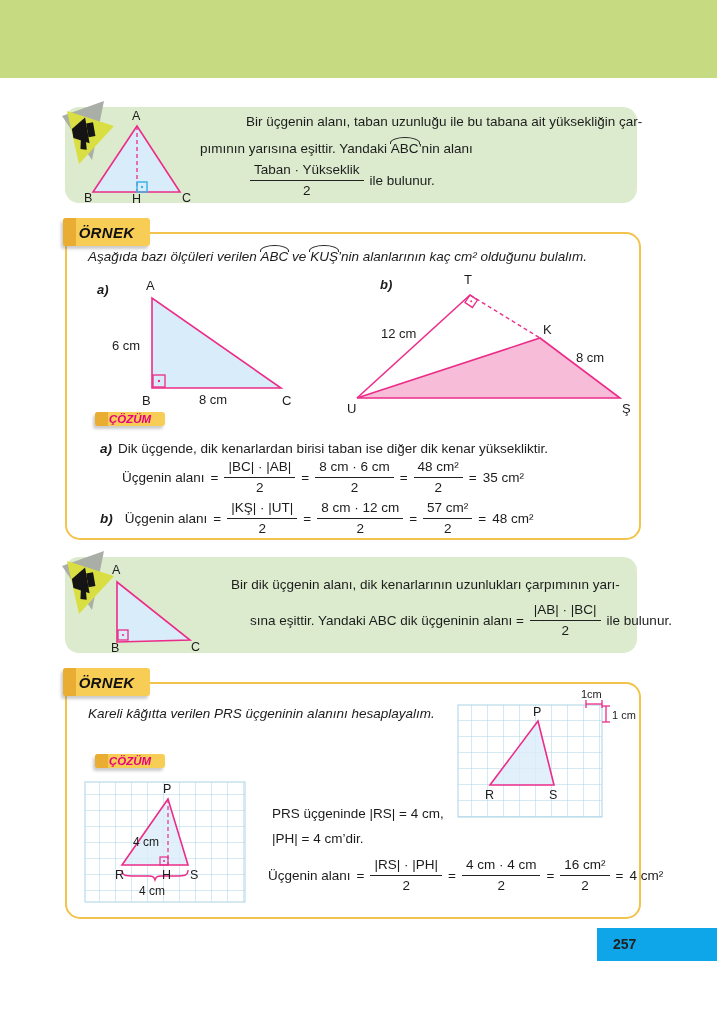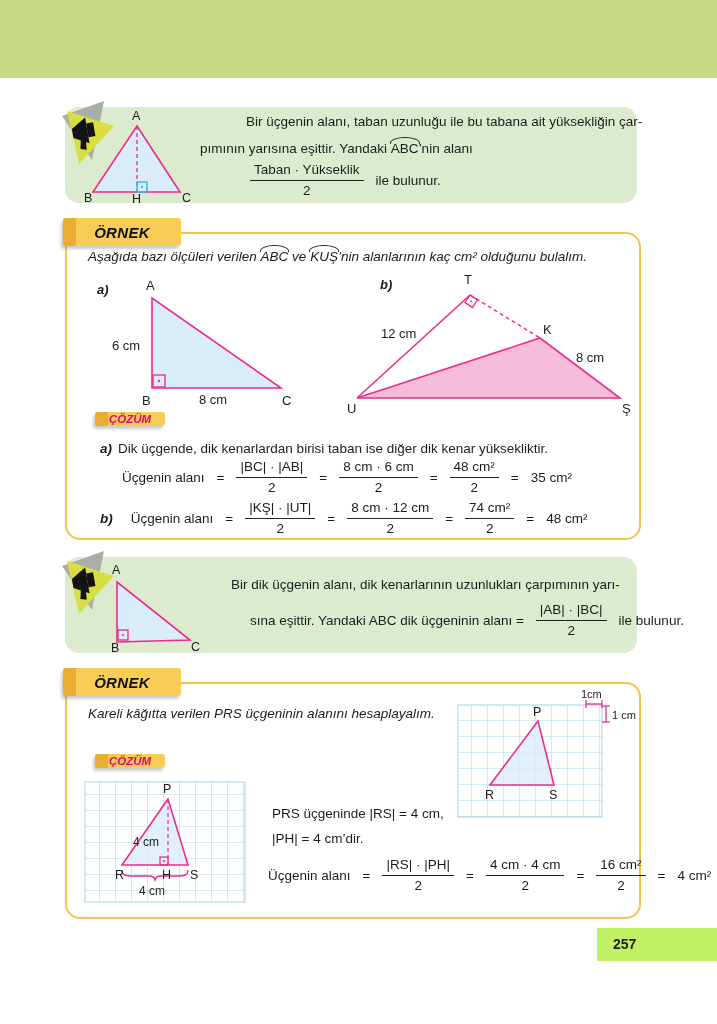--- a/index.html
+++ b/index.html
@@ -5,47 +5,47 @@
   html,body { margin:0; padding:0; }
   .page {
     position:relative; width:717px; height:1024px; background:#ffffff;
     font-family:"Liberation Sans", sans-serif; color:#1c1c1c; overflow:hidden;
   }
   .abs { position:absolute; }
   .nowrap { white-space:nowrap; }
   .italic { font-style:italic; }
 
   .header-bar { left:0; top:0; width:717px; height:78px; background:#c6da82; }
-  .footer-box { left:597px; top:928px; width:120px; height:33px; background:#bef264; }
+  .footer-box { left:597px; top:928px; width:120px; height:33px; background:#0ea5e9; }
   .footer-box span { display:block; padding-left:16px; line-height:33px; font-weight:bold; font-size:14px; color:#222; }
 
   .green-box { width:572px; background:#dcebce; border-radius:14px; }
   .green-box.b1 { left:65px; top:107px; height:96px; }
   .green-box.b2 { left:65px; top:557px; height:96px; }
 
   .example-box { left:65px; width:572px; background:#fff; border:2px solid #f2c44d; border-radius:15px; }
   .example-box.e1 { top:232px; height:304px; }
   .example-box.e2 { top:682px; height:233px; }
 
   .tab { position:absolute; background:#f7cd55; border-radius:3px; display:flex; align-items:center; justify-content:center; box-shadow:-2px 3px 3px rgba(110,110,110,.35); z-index:5; }
   .tab::before { content:""; position:absolute; left:0; top:0; bottom:0; width:13px; background:#e9ad33; border-radius:3px 0 0 3px; }
-  .tab.ornek { width:118px; height:28px; font-weight:bold; font-style:italic; font-size:15px; letter-spacing:.3px; color:#111; }
+  .tab.ornek { width:87px; height:28px; font-weight:bold; font-style:italic; font-size:15px; letter-spacing:.3px; color:#111; }
   .tab.cozum { width:70px; height:14px; font-weight:bold; font-style:italic; font-size:11.5px; color:#e6007e; }
   .tab .tab-txt { position:relative; }
 
   .body-text { font-size:13.5px; }
   .hat { position:relative; display:inline-block; }
   .hat::before { content:""; position:absolute; left:-1px; right:-1px; top:-4px; height:6px;
     border:1.4px solid #222; border-bottom:none; border-radius:100% 100% 0 0 / 170% 170% 0 0; }
 
   .frac { display:inline-block; text-align:center; vertical-align:middle; line-height:1.15; font-size:13.5px; }
   .frac .num { display:block; padding:0 4px 2px; border-bottom:1.3px solid #222; white-space:nowrap; }
   .frac .den { display:block; padding-top:2px; }
 
-  .formula-row { display:flex; align-items:center; gap:12px; font-size:13.5px; white-space:nowrap;justify-content:flex-end; }
+  .formula-row { display:flex; align-items:center; gap:6px; font-size:13.5px; white-space:nowrap;justify-content:flex-end; }
   .marker { font-weight:bold; font-style:italic; margin-right:6px; }
 
   svg text { font-family:"Liberation Sans", sans-serif; fill:#1c1c1c; }
 </style>
 </head>
 <body>
 
 <div class="page">
 
   <div class="abs header-bar"></div>
@@ -160,21 +160,21 @@
         <span class="num">|KŞ| · |UT|</span>
         <span class="den">2</span>
       </span>
     <span>=</span>
     <span class="frac">
         <span class="num">8 cm · 12 cm</span>
         <span class="den">2</span>
       </span>
     <span>=</span>
     <span class="frac">
-        <span class="num">74 cm²</span>
+        <span class="num">57 cm²</span>
         <span class="den">2</span>
       </span>
     <span>=</span>
     <span>48 cm²</span>
   </div>
 
   <div class="abs green-box b2"></div>
 
   <svg class="abs" style="left:58px;top:546px;" width="62" height="72" viewBox="0 0 62 72">
     <polygon points="4,20 46,5 34,64" fill="#a9aea6"></polygon>

